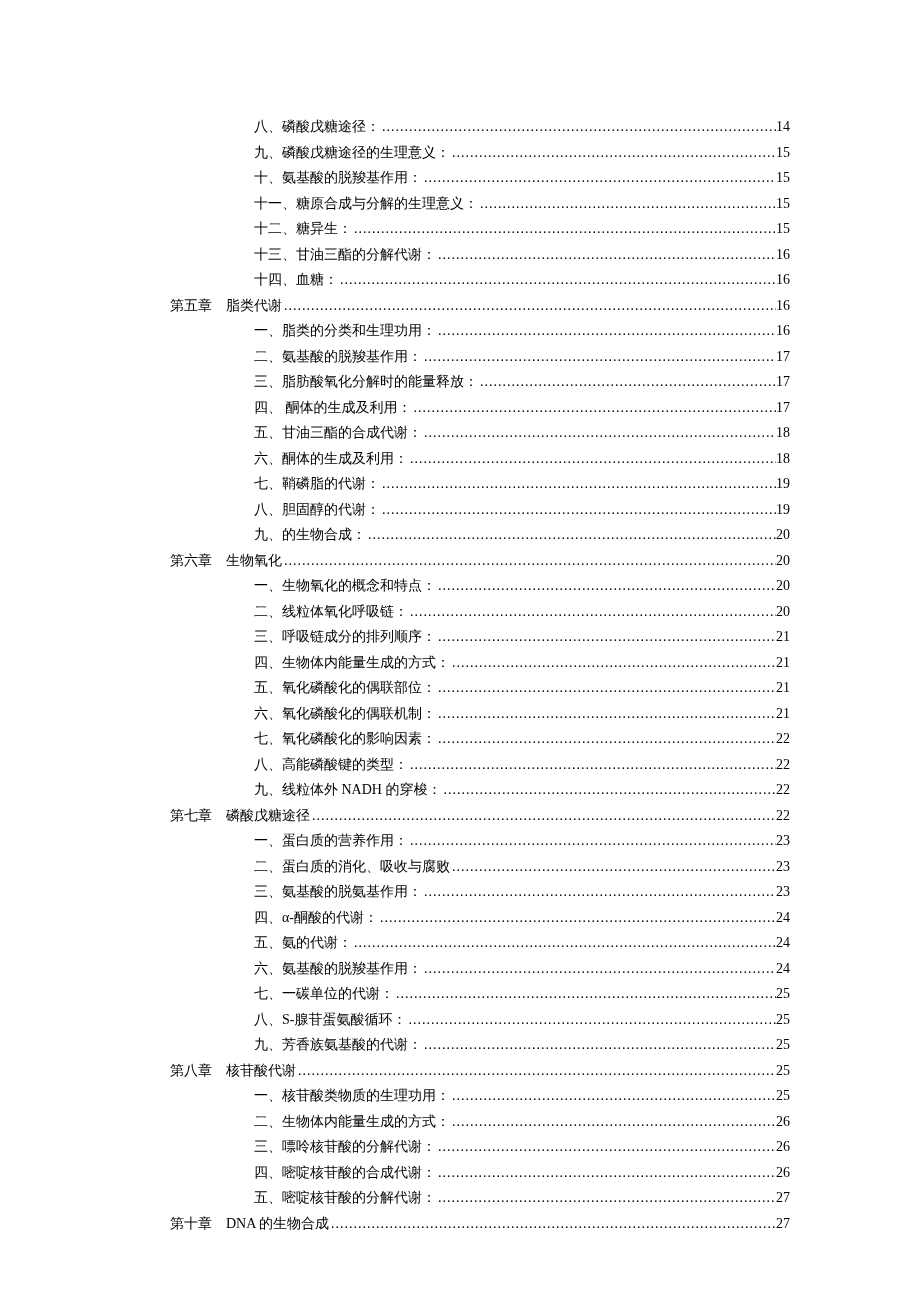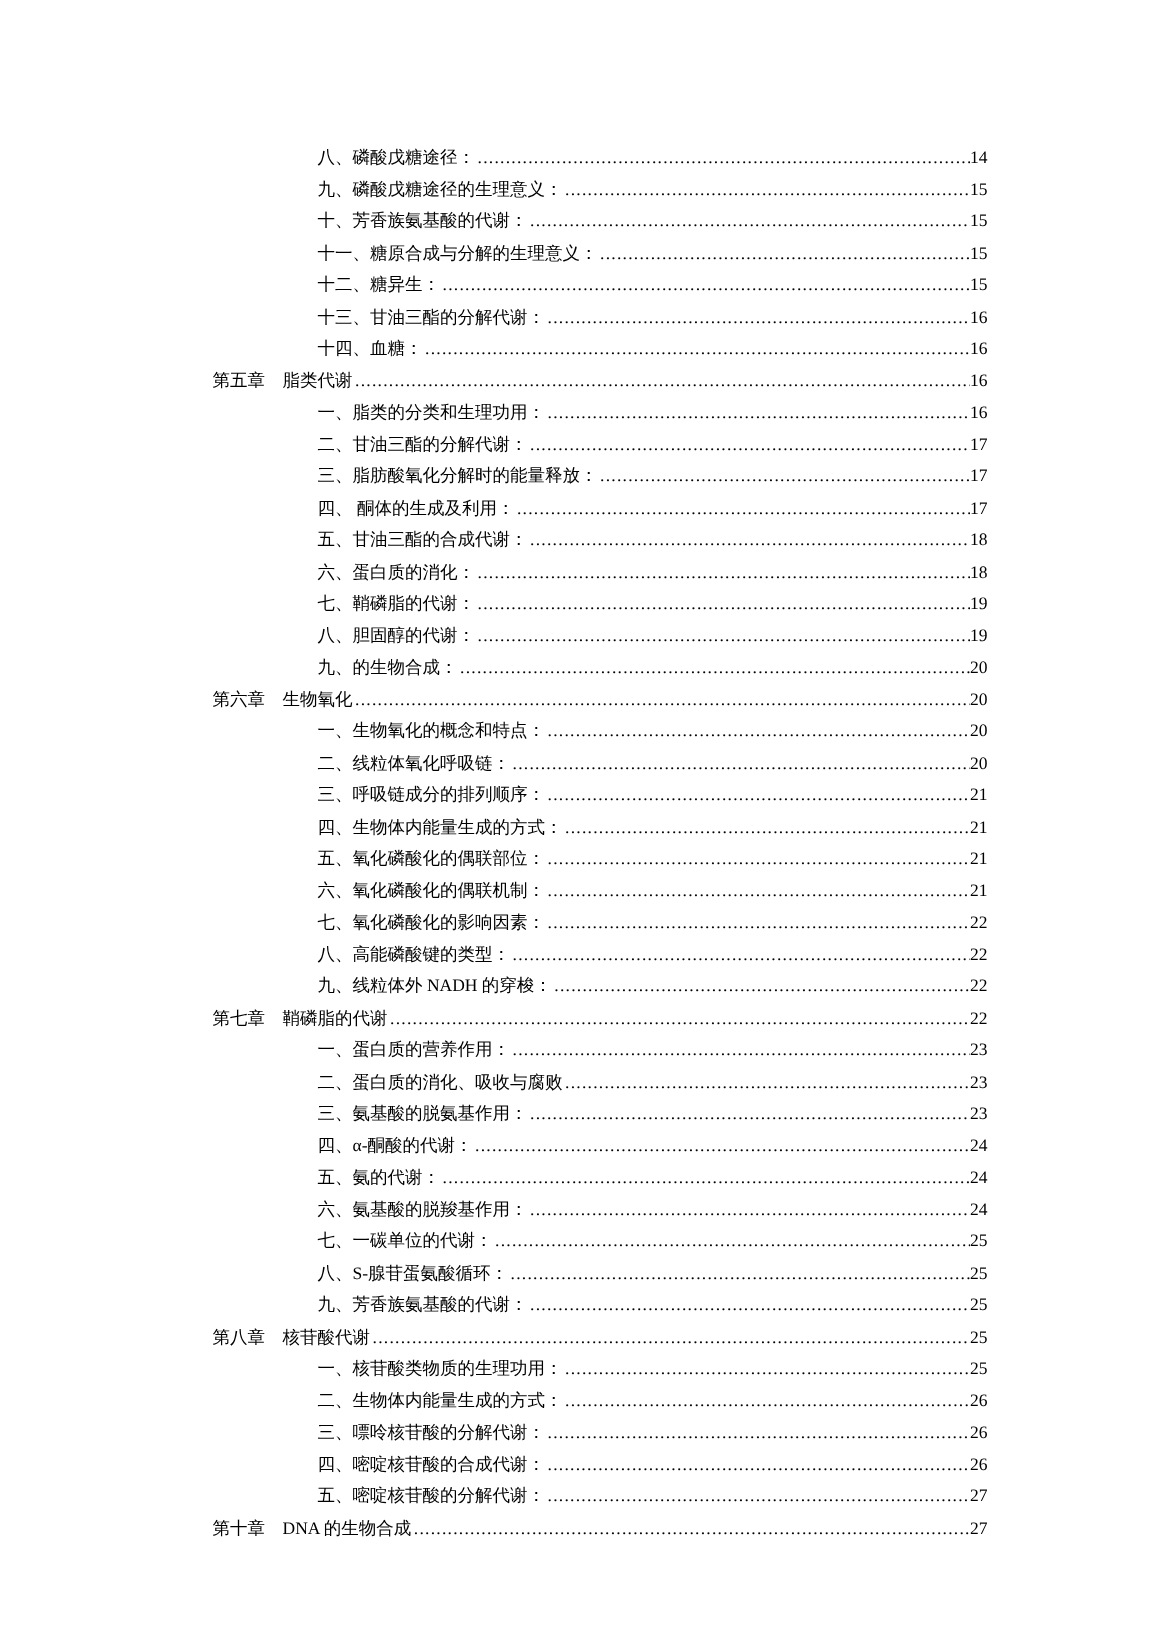--- a/index.html
+++ b/index.html
@@ -40,21 +40,21 @@
       <span class="toc-label">八、磷酸戊糖途径：</span>
       <span class="toc-dots"></span>
       <span class="toc-page">14</span>
     </div>
     <div class="toc-entry section">
       <span class="toc-label">九、磷酸戊糖途径的生理意义：</span>
       <span class="toc-dots"></span>
       <span class="toc-page">15</span>
     </div>
     <div class="toc-entry section">
-      <span class="toc-label">十、芳香族氨基酸的代谢：</span>
+      <span class="toc-label">十、氨基酸的脱羧基作用：</span>
       <span class="toc-dots"></span>
       <span class="toc-page">15</span>
     </div>
     <div class="toc-entry section">
       <span class="toc-label">十一、糖原合成与分解的生理意义：</span>
       <span class="toc-dots"></span>
       <span class="toc-page">15</span>
     </div>
     <div class="toc-entry section">
       <span class="toc-label">十二、糖异生：</span>
@@ -75,41 +75,41 @@
       <span class="toc-label">第五章　脂类代谢</span>
       <span class="toc-dots"></span>
       <span class="toc-page">16</span>
     </div>
     <div class="toc-entry section">
       <span class="toc-label">一、脂类的分类和生理功用：</span>
       <span class="toc-dots"></span>
       <span class="toc-page">16</span>
     </div>
     <div class="toc-entry section">
-      <span class="toc-label">二、甘油三酯的分解代谢：</span>
+      <span class="toc-label">二、氨基酸的脱羧基作用：</span>
       <span class="toc-dots"></span>
       <span class="toc-page">17</span>
     </div>
     <div class="toc-entry section">
       <span class="toc-label">三、脂肪酸氧化分解时的能量释放：</span>
       <span class="toc-dots"></span>
       <span class="toc-page">17</span>
     </div>
     <div class="toc-entry section">
       <span class="toc-label">四、 酮体的生成及利用：</span>
       <span class="toc-dots"></span>
       <span class="toc-page">17</span>
     </div>
     <div class="toc-entry section">
       <span class="toc-label">五、甘油三酯的合成代谢：</span>
       <span class="toc-dots"></span>
       <span class="toc-page">18</span>
     </div>
     <div class="toc-entry section">
-      <span class="toc-label">六、蛋白质的消化：</span>
+      <span class="toc-label">六、酮体的生成及利用：</span>
       <span class="toc-dots"></span>
       <span class="toc-page">18</span>
     </div>
     <div class="toc-entry section">
       <span class="toc-label">七、鞘磷脂的代谢：</span>
       <span class="toc-dots"></span>
       <span class="toc-page">19</span>
     </div>
     <div class="toc-entry section">
       <span class="toc-label">八、胆固醇的代谢：</span>
@@ -165,21 +165,21 @@
       <span class="toc-label">八、高能磷酸键的类型：</span>
       <span class="toc-dots"></span>
       <span class="toc-page">22</span>
     </div>
     <div class="toc-entry section">
       <span class="toc-label">九、线粒体外 NADH 的穿梭：</span>
       <span class="toc-dots"></span>
       <span class="toc-page">22</span>
     </div>
     <div class="toc-entry chapter">
-      <span class="toc-label">第七章　鞘磷脂的代谢</span>
+      <span class="toc-label">第七章　磷酸戊糖途径</span>
       <span class="toc-dots"></span>
       <span class="toc-page">22</span>
     </div>
     <div class="toc-entry section">
       <span class="toc-label">一、蛋白质的营养作用：</span>
       <span class="toc-dots"></span>
       <span class="toc-page">23</span>
     </div>
     <div class="toc-entry section">
       <span class="toc-label">二、蛋白质的消化、吸收与腐败</span>

